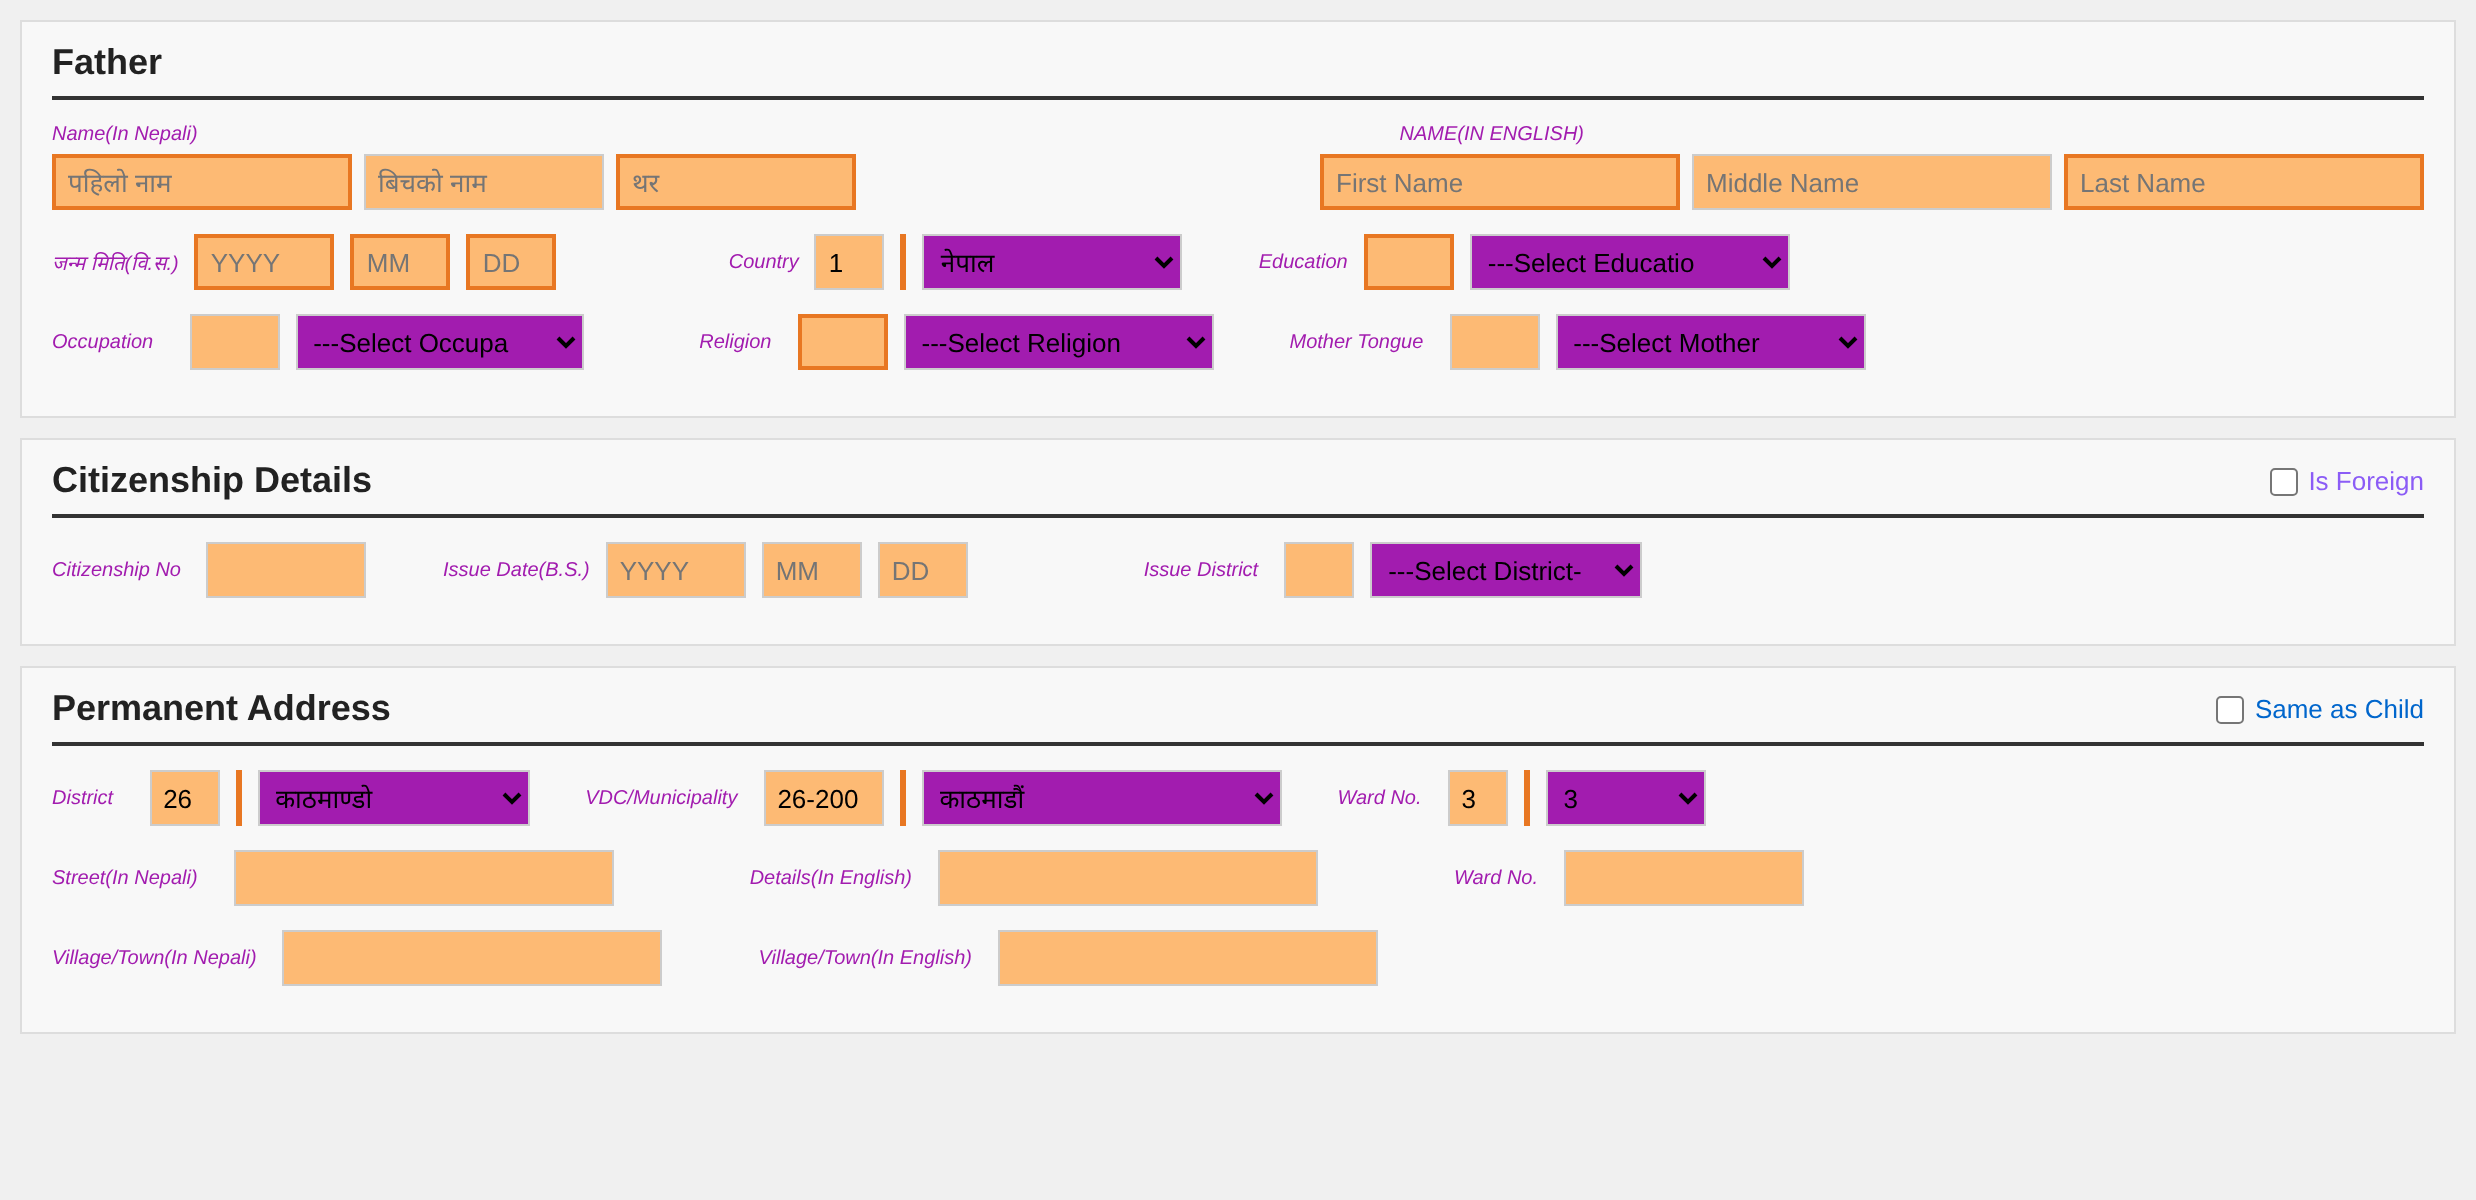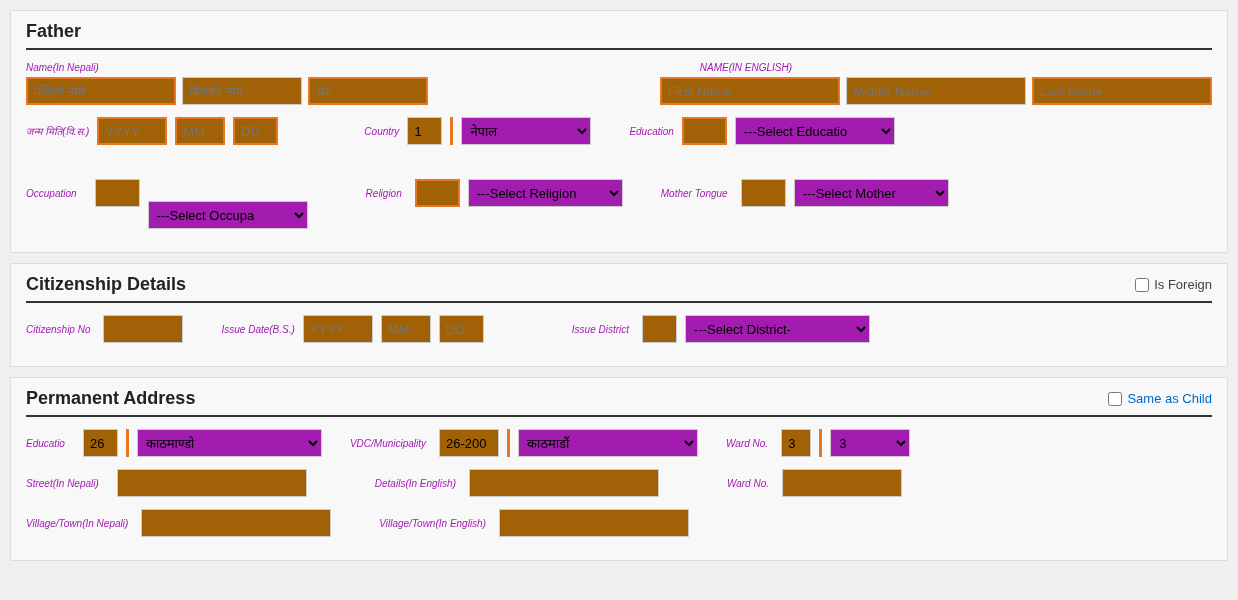--- a/index.html
+++ b/index.html
@@ -58,21 +58,21 @@
     .label {
       color: #a21caf;
       white-space: nowrap;
       font-size: 10px;
       font-style: italic;
     }
     input[type="text"] {
       border: 1px solid #ccc;
       padding: 4px 6px;
       font-size: 13px;
-      background: #a16207;
+      background: #fdba74;
       height: 28px;
     }
     input.orange-border {
       border: 2px solid #e87722;
     }
     select {
       border: 1px solid #ccc;
       padding: 4px 4px;
       font-size: 13px;
       background: #a21caf;
@@ -93,22 +93,21 @@
     .nepal-select {
       width: 130px;
     }
     .edu-select {
       width: 160px;
     }
     .edu-code {
       width: 45px;
     }
     .occ-select {
-      width: 160px;
-      margin-top: 44px;
+      width: 144px;
     }
     .occ-code {
       width: 45px;
     }
     .rel-code {
       width: 45px;
     }
     .rel-select {
       width: 155px;
     }
@@ -127,21 +126,21 @@
     .mm-input {
       width: 50px;
     }
     .dd-input {
       width: 45px;
     }
     .district-code {
       width: 35px;
     }
     .district-select {
-      width: 185px;
+      width: 136px;
     }
     .vdc-code {
       width: 55px;
     }
     .vdc-select {
       width: 180px;
     }
     .ward-code {
       width: 30px;
     }
@@ -252,21 +251,21 @@
         <option>---Select Mother</option>
       </select>
     </div>
   </div>
 
   <div class="section">
     <div class="section-header">
       <span class="section-title-text">Citizenship Details</span>
       <div class="right-option checkbox-container">
         <input type="checkbox" style="">
-        <span style="color:#404040;">Is Foreign</span>
+        <span style="color:#8b5cf6;">Is Foreign</span>
       </div>
     </div>
 
     <div class="row">
       <span class="label">Citizenship No</span>
       <input type="text" class="citizen-no" style="margin-left: 5px;">
 
       <span class="label gap-label" style="margin-left:30px;">Issue Date(B.S.)</span>
       <input type="text" class="yyyy-input" placeholder="YYYY" style="">
       <input type="text" class="mm-input" placeholder="MM" style="">
@@ -283,21 +282,21 @@
   <div class="section">
     <div class="section-header">
       <span class="section-title-text">Permanent Address</span>
       <div class="right-option checkbox-container">
         <input type="checkbox" style="">
         <span style="color:#0066cc;">Same as Child</span>
       </div>
     </div>
 
     <div class="row">
-      <span class="label">Educatio</span>
+      <span class="label">District</span>
       <input type="text" class="district-code" value="26" style="margin-left: 10px;">
       <span class="inline-divider"></span>
       <select class="district-select">
         <option>काठमाण्डो</option>
       </select>
 
       <span class="label gap-label" style="margin-left:20px;">VDC/Municipality</span>
       <input type="text" class="vdc-code" value="26-200" style="margin-left: 5px; width: 60px;">
       <span class="inline-divider"></span>
       <select class="vdc-select">

